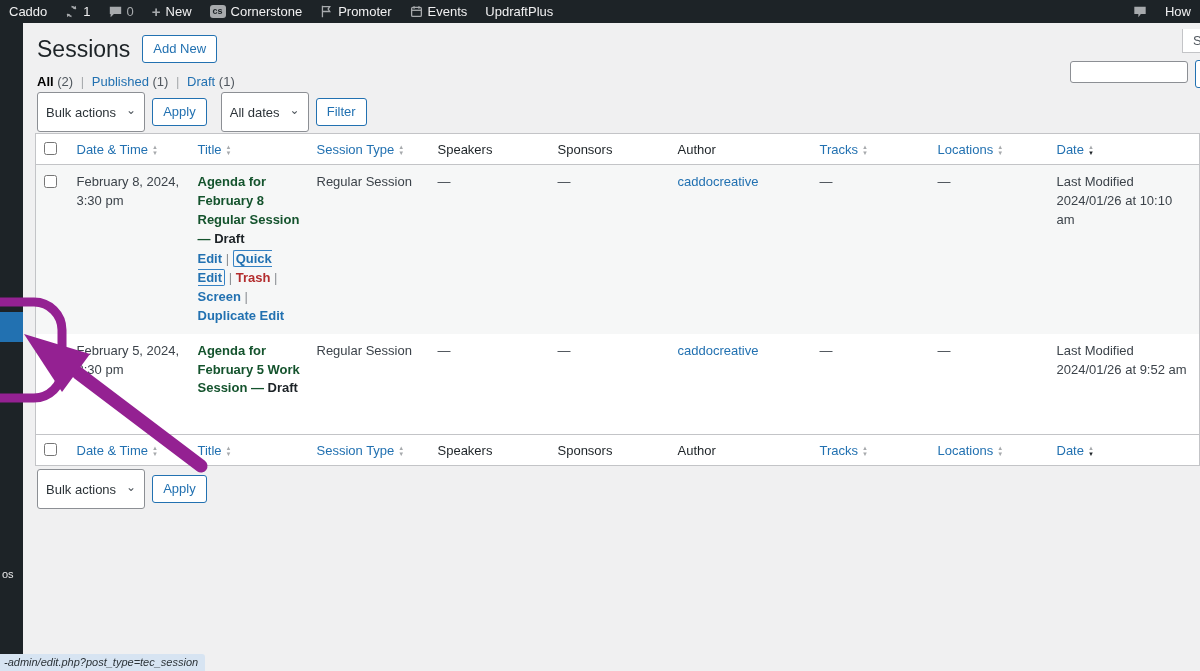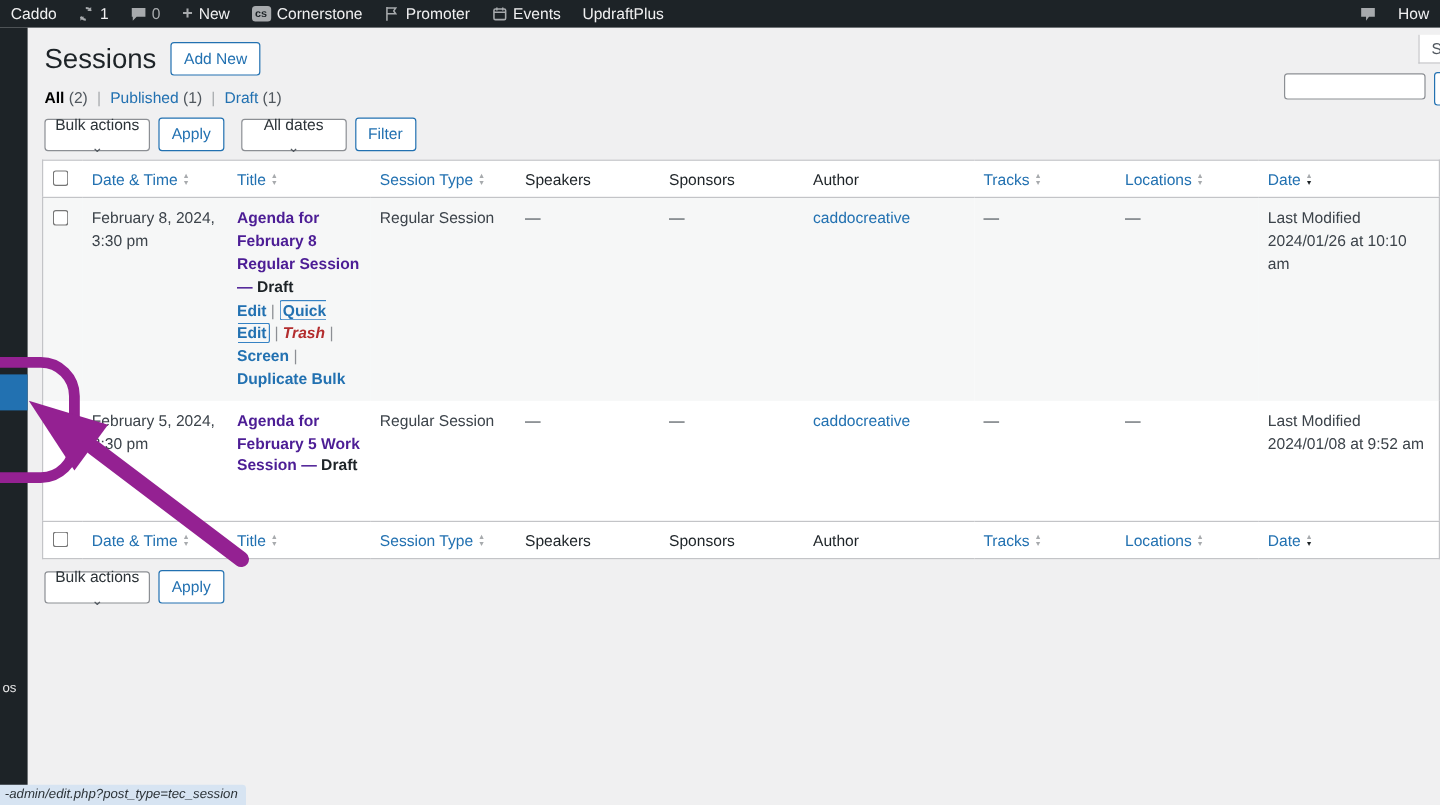--- a/index.html
+++ b/index.html
@@ -23,38 +23,38 @@
   h1{font-size:23px;font-weight:400;color:#1d2327;margin:0;line-height:1.3;}
   .btn{display:inline-block;background:#fff;border:1px solid #2271b1;color:#2271b1;border-radius:3px;
     padding:3px 10px;font-size:13px;line-height:1.55;cursor:pointer;white-space:nowrap;}
   .subsubsub{margin:9px 0 0 14px;font-size:13px;color:#646970;}
   .subsubsub a{color:#2271b1;text-decoration:none;cursor:pointer;}
   .subsubsub .current{color:#000;font-weight:bold;}
   .subsubsub .count{color:#50575e;}
   .sep{color:#a7aaad;margin:0 4px;}
   .tablenav{display:flex;align-items:center;gap:7px;margin:9px 0 0 14px;height:28px;}
   .selectbox{display:inline-flex;align-items:center;justify-content:center;gap:10px;background:#fff;
-    border:1px solid #8c8f94;border-radius:3px;padding:2px 8px;height:27px;box-sizing:border-box;min-width:88px;
-    color:#2c3338;cursor:pointer;flex-direction:column;}
+    border:1px solid #8c8f94;border-radius:3px;padding:2px 8px;height:40px;box-sizing:border-box;min-width:88px;
+    color:#2c3338;cursor:pointer;}
   .selectbox .chev{color:#50575e;font-size:12px;line-height:1;margin-top:-4px;}
   
   table.wp-list{border-collapse:collapse;background:#fff;border:1px solid #c3c4c7;margin:7px 0 0 12px;
     width:1165px;table-layout:fixed;font-size:13px;}
   .wp-list th{font-weight:400;text-align:left;padding:6px 8px;border-bottom:1px solid #c3c4c7;color:#1d2327;vertical-align:middle;}
   .wp-list tfoot th{border-bottom:none;border-top:1px solid #c3c4c7;}
   .wp-list th a{color:#2271b1;text-decoration:none;cursor:pointer;text-align:right;}
   .wp-list td{padding:8px;vertical-align:top;color:#3c434a;line-height:1.45;}
   .wp-list tbody tr.alt{background:#f6f7f7;}
   .wp-list tbody tr{height:101px;}
   .cbcol input{margin:2px 0 0 0;}
-  .rowtitle a{color:#4c1d95;font-weight:bold;text-decoration:none;cursor:pointer;}
+  .rowtitle a{color:#14532d;font-weight:bold;text-decoration:none;cursor:pointer;}
   .post-state{color:#1d2327;font-weight:bold;}
   .row-actions{margin-top:2px;color:#8c8f94;}
   .row-actions a{color:#2271b1;text-decoration:none;cursor:pointer;}
-  .row-actions a.trash{color:#b32d2e;font-style:italic;}
+  .row-actions a.trash{color:#b32d2e;}
   .row-actions a.focused{border:1px solid #3582c4;border-radius:2px;padding:0 2px;}
   .author a{color:#2271b1;text-decoration:none;cursor:pointer;}
   .sorticons{display:inline-flex;flex-direction:column;margin-left:4px;vertical-align:middle;}
   .sorticons span{font-size:6px;line-height:6px;color:#a7aaad;}
   th.sorted .sorticons .desc{color:#1d2327;}
   
   #screen-options{position:absolute;left:1182px;top:29px;background:#fff;border:1px solid #c3c4c7;border-top:none;
     padding:4px 10px;color:#50575e;white-space:nowrap;z-index:20;cursor:pointer;}
   #search-input{position:absolute;left:1070px;top:61px;width:118px;height:22px;border:1px solid #8c8f94;
     border-radius:3px;background:#fff;box-sizing:border-box;padding:0 6px;font-size:13px;z-index:20;}
@@ -232,21 +232,21 @@
           <span class="post-state">Draft</span>
           <div class="row-actions">
             <a>Edit</a>
             <span>|</span>
             <a class="focused">Quick Edit</a>
             <span>|</span>
             <a class="trash">Trash</a>
             <span>|</span>
             <a>Screen</a>
             <span>|</span>
-            <a>Duplicate Bulk</a>
+            <a>Duplicate Edit</a>
           </div>
         </td>
         <td><span>Regular Session</span></td>
         <td><span>—</span></td>
         <td><span>—</span></td>
         <td class="author"><a>caddocreative</a></td>
         <td><span>—</span></td>
         <td><span>—</span></td>
         <td>
           <div>Last Modified</div>
@@ -261,21 +261,21 @@
           <span class="post-state">Draft</span>
         </td>
         <td><span>Regular Session</span></td>
         <td><span>—</span></td>
         <td><span>—</span></td>
         <td class="author"><a>caddocreative</a></td>
         <td><span>—</span></td>
         <td><span>—</span></td>
         <td>
           <div>Last Modified</div>
-          <div>2024/01/08 at 9:52 am</div>
+          <div>2024/01/26 at 9:52 am</div>
         </td>
       </tr>
     </tbody>
     <tfoot>
       <tr>
         <th class="cbcol"><input type="checkbox" style=""></th>
         <th><a>Date &amp; Time</a><span class="sorticons">
               <span class="asc">▲</span>
               <span class="desc">▼</span>
             </span></th>

